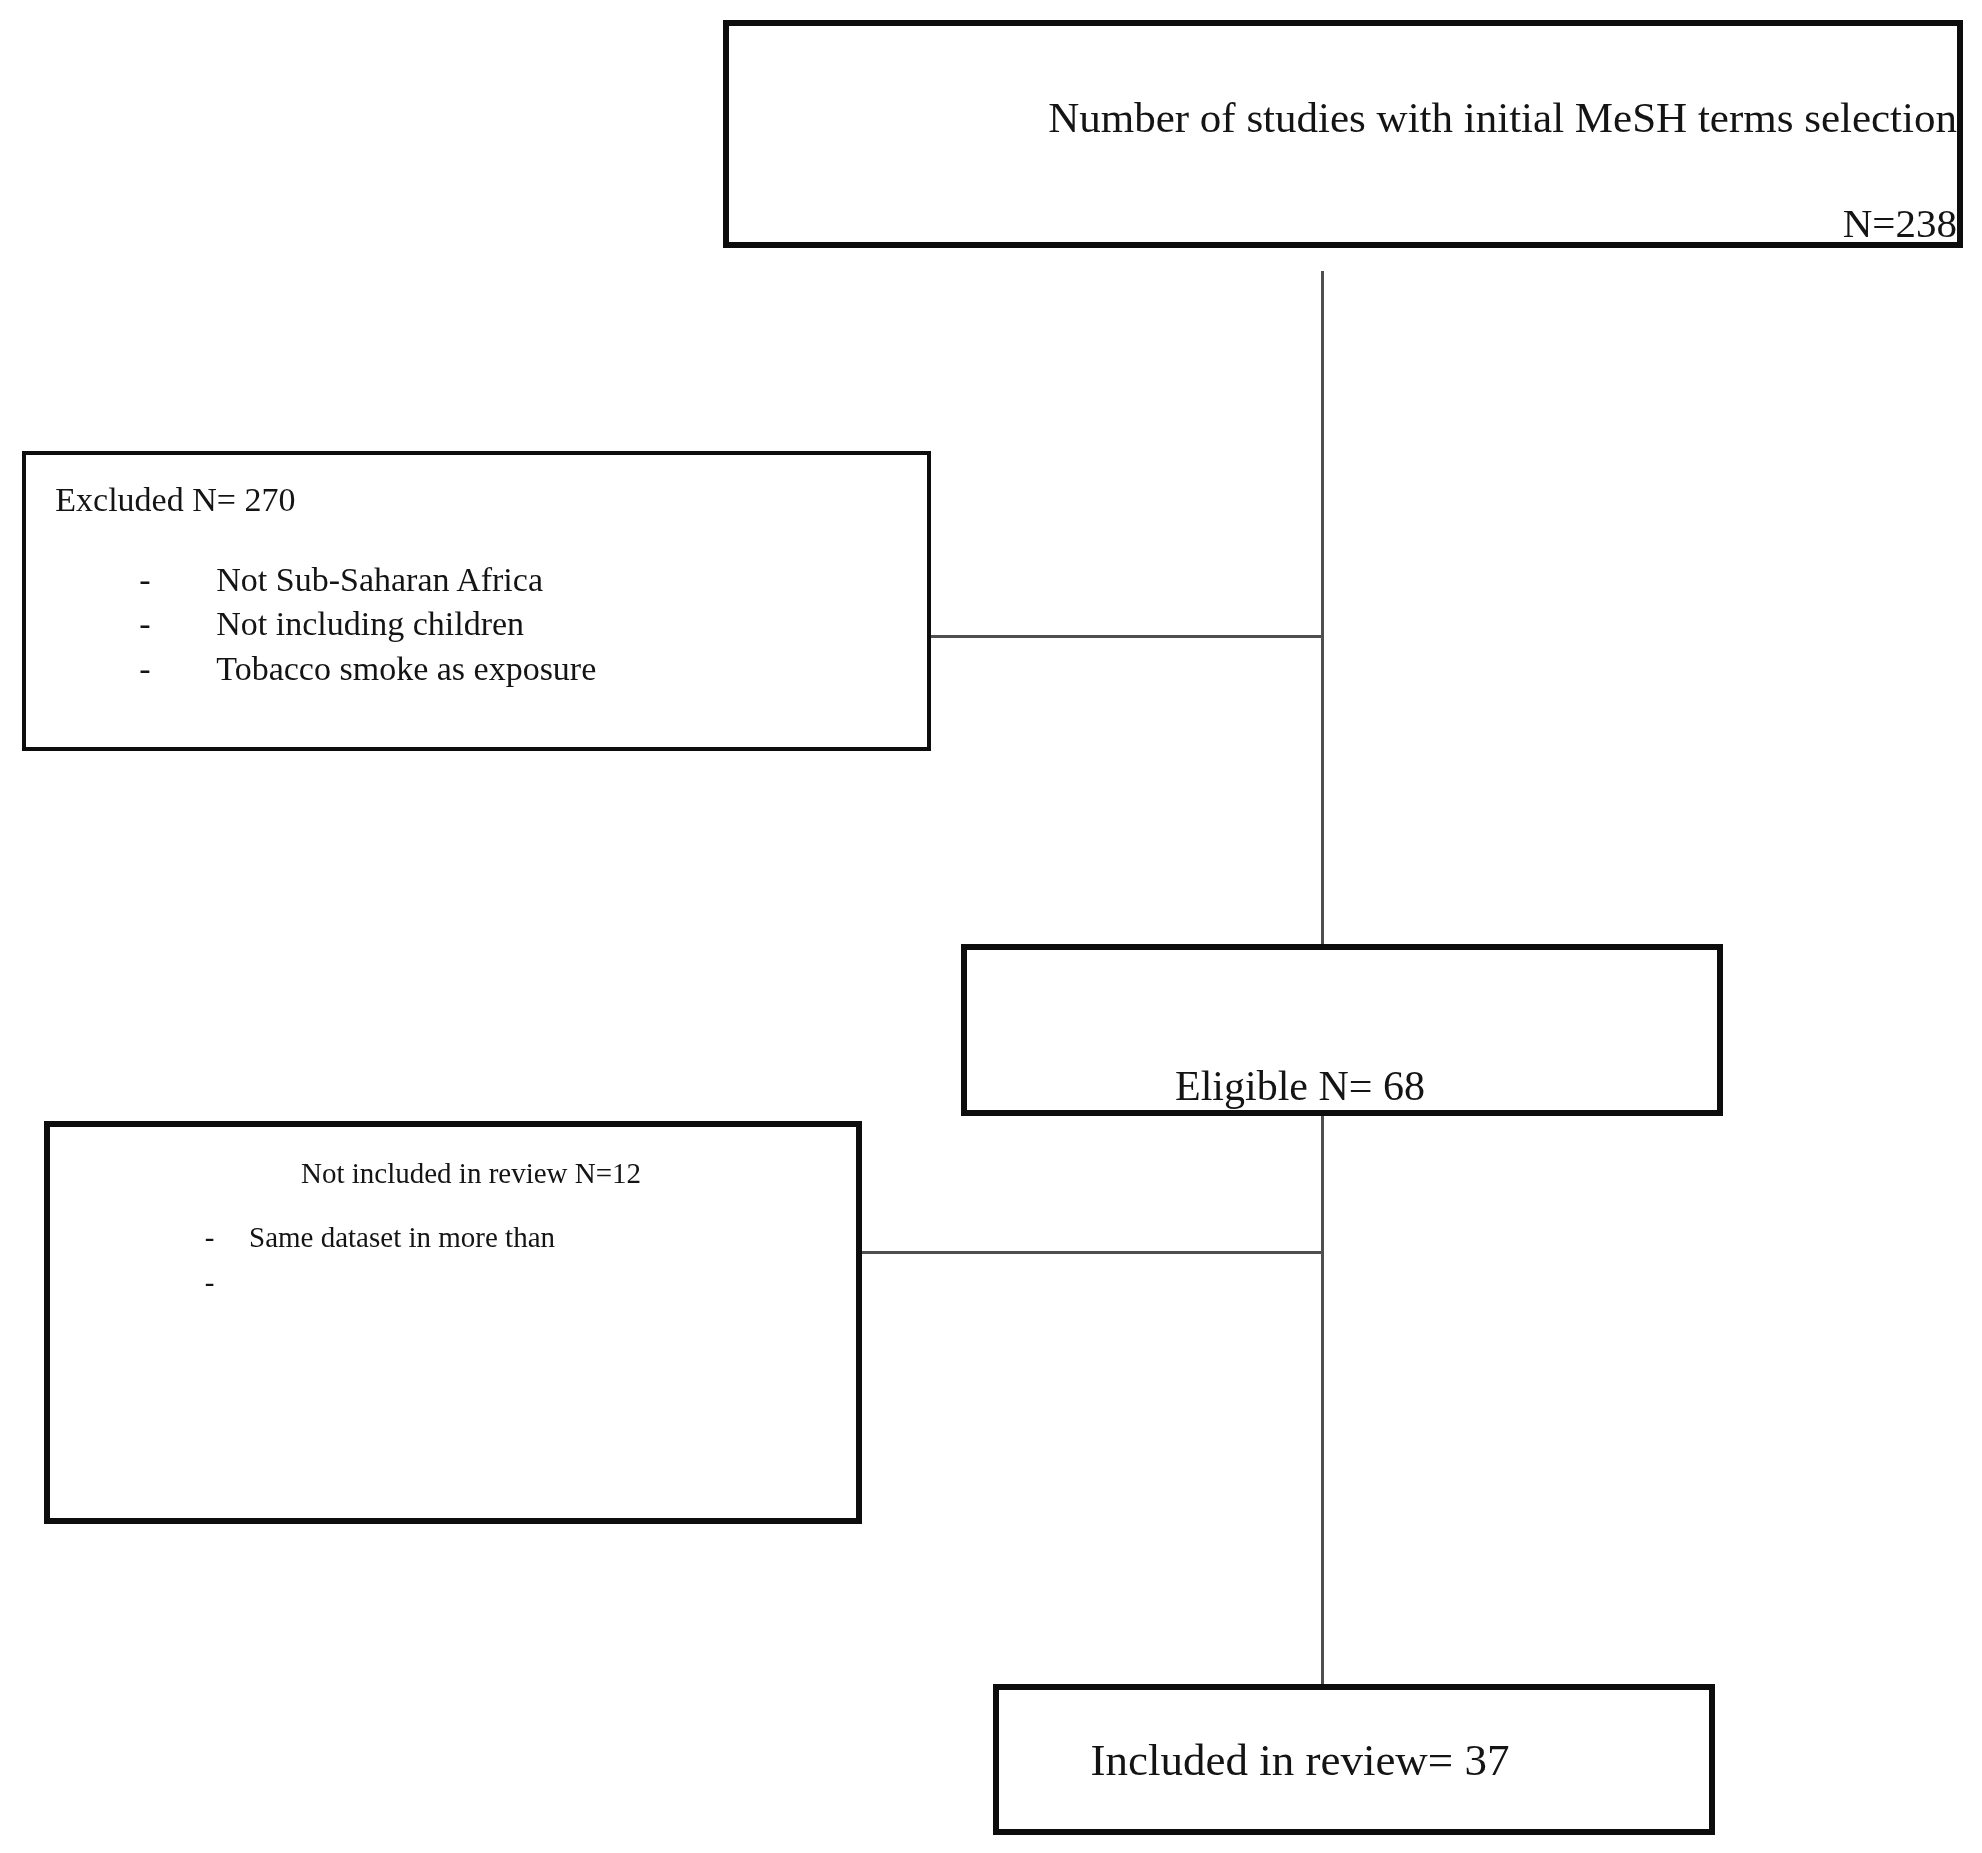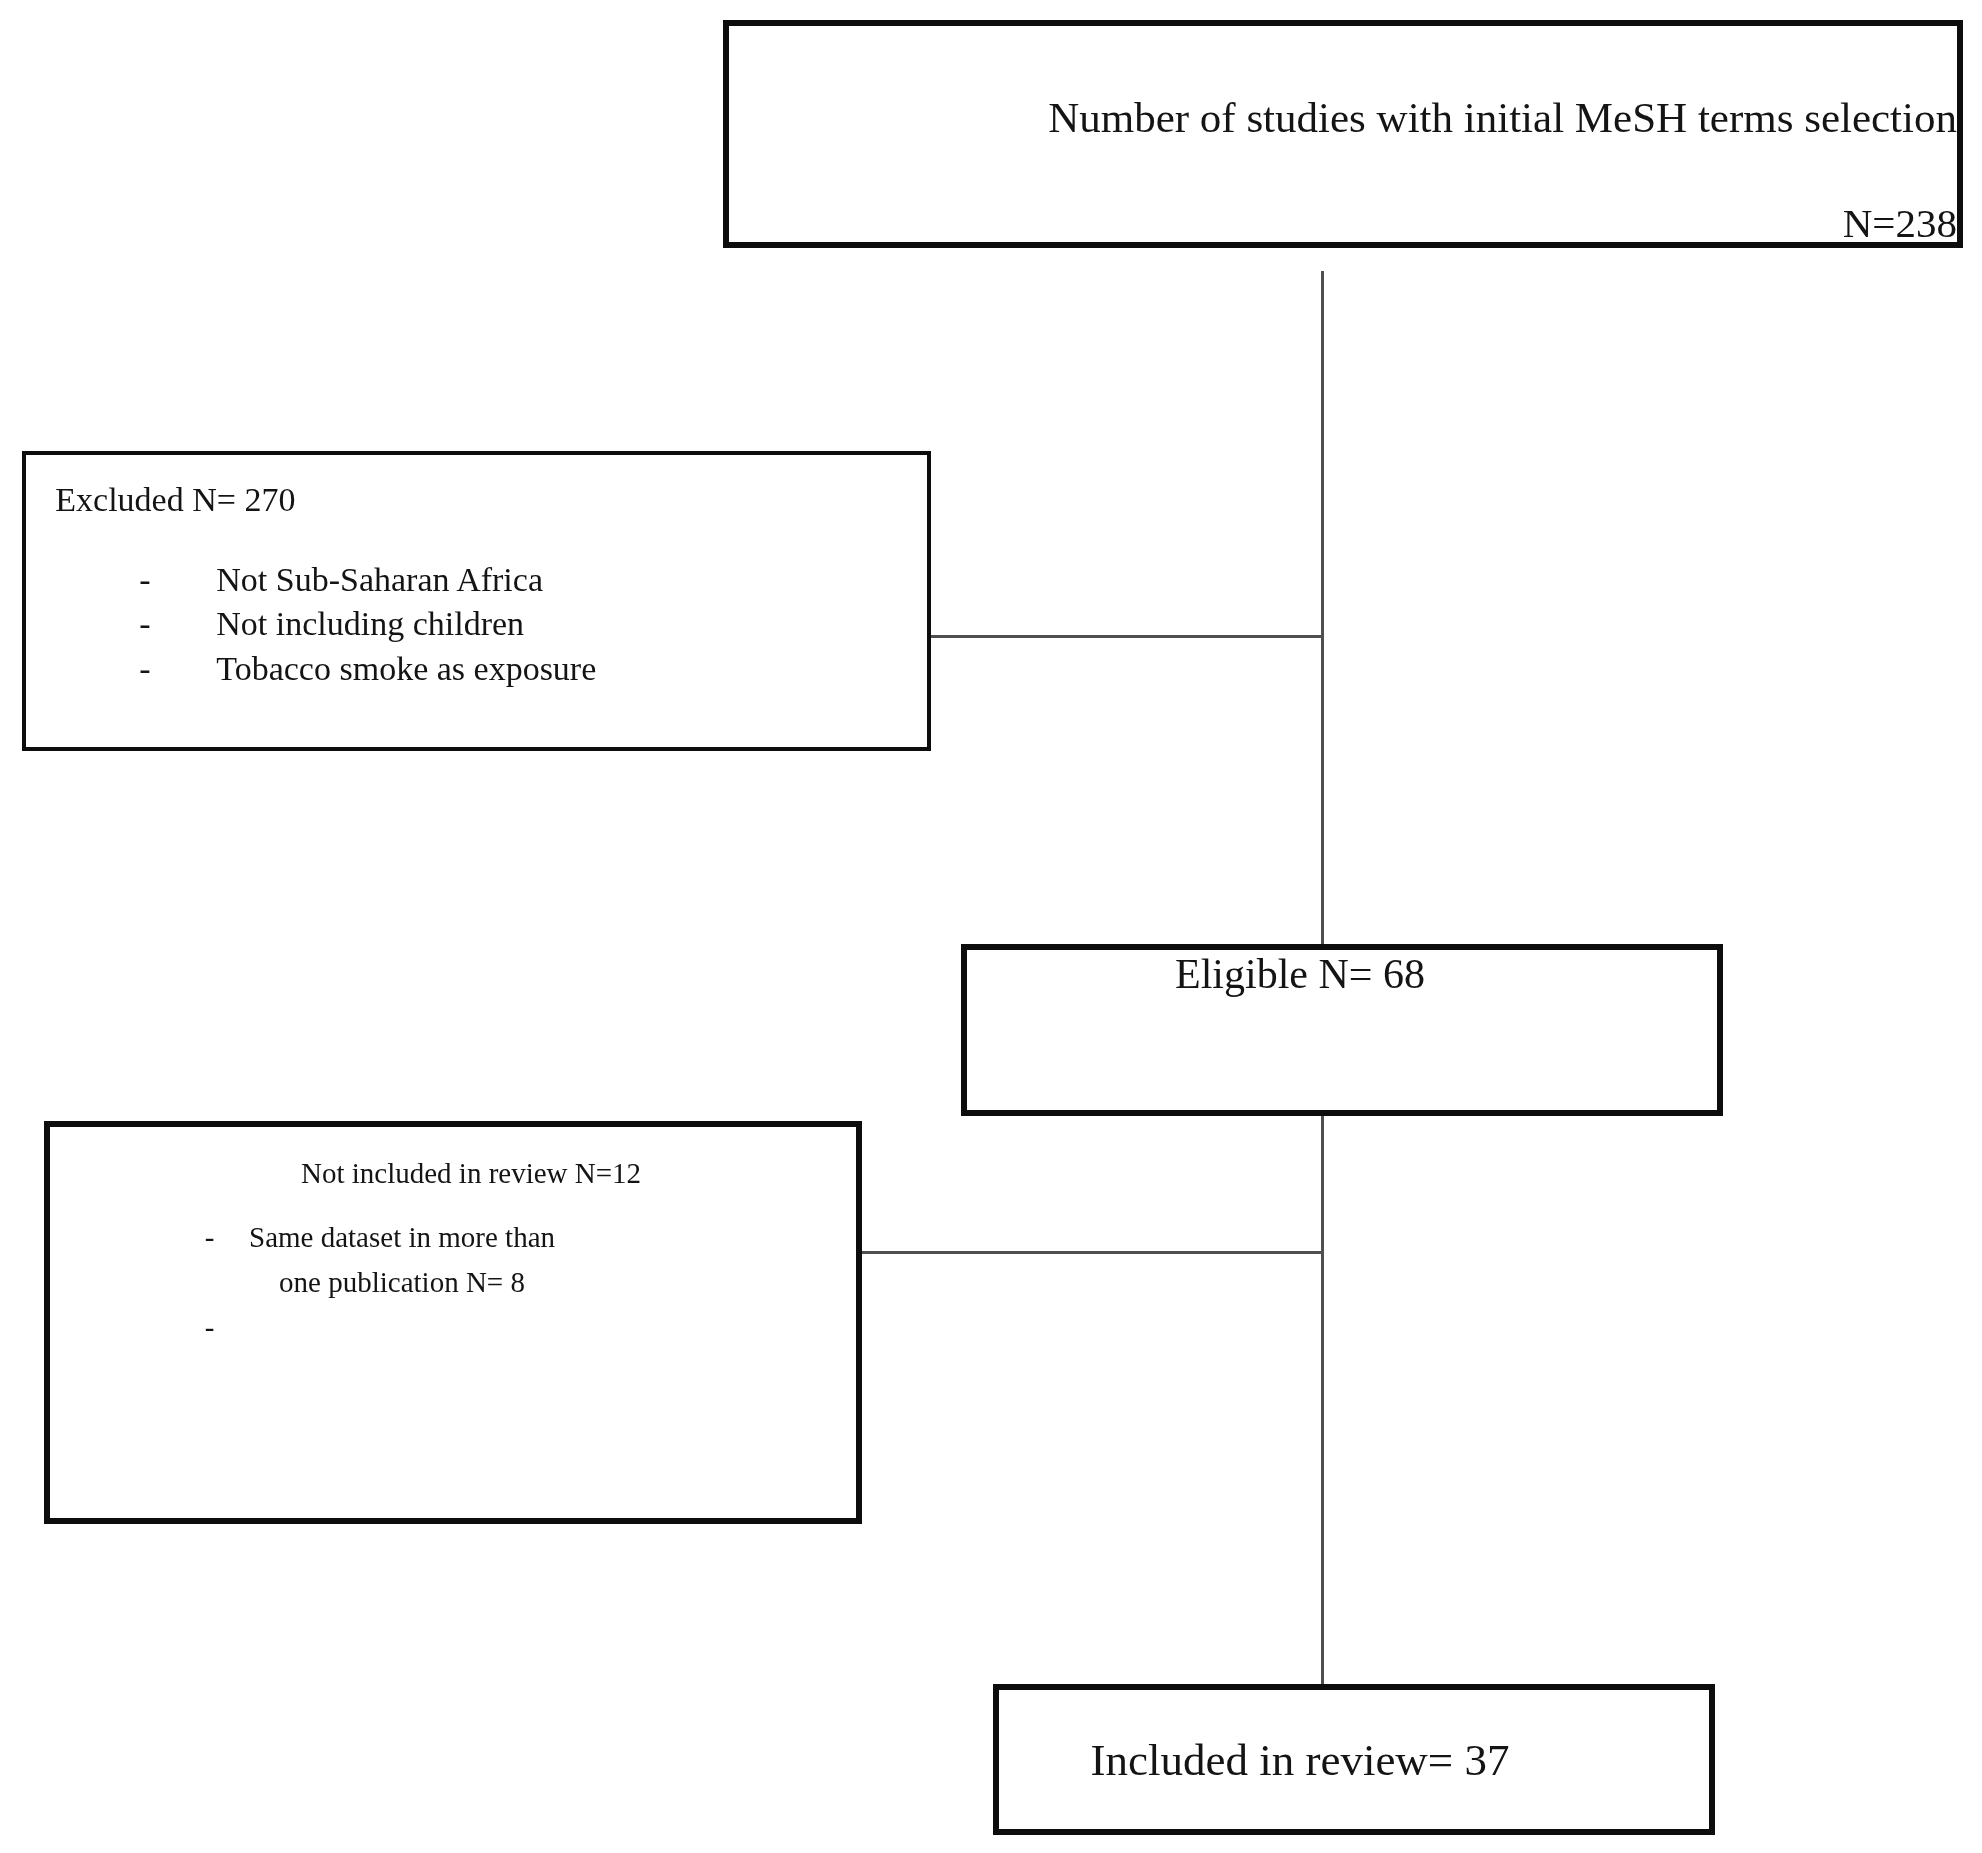--- a/index.html
+++ b/index.html
@@ -47,21 +47,21 @@
   }
   .bullet-list { margin-top: 39px; }
   .bullet-row { display: flex; align-items: flex-start; line-height: 1.32; }
   #box-excluded .bullet-row { margin-left: 84px; }
   .dash { width: 77px; flex: 0 0 auto; }
 
   
   #box-eligible {
     left: 961px; top: 944px; width: 762px; height: 172px;
     border-width: 6.9px;
-    display: flex; align-items: flex-start; justify-content: center;
+    display: flex; align-items: flex-end; justify-content: center;
     padding-right: 84px;
     font-size: 42px;
   }
 
   
   #box-notincluded {
     left: 44px; top: 1121px; width: 818px; height: 403px;
     border-width: 6.9px;
     padding: 29.6px 9.9px 0 46px;
     font-size: 29px;
@@ -124,21 +124,20 @@
     <div>Eligible N= 68</div>
   </div>
 
   <div class="box" id="box-notincluded">
     <div>Not included in review N=12</div>
     <div class="bullet-list">
       <div class="bullet-row">
         <span class="dash">-</span>
         <span class="item-lines">
           <span>Same dataset in more than</span><br>
-          <span>one publication N= 8</span>
         </span>
       </div>
       <div class="bullet-row">
         <span class="dash">-</span>
       </div>
     </div>
   </div>
 
   <div class="box" id="box-included">
     <div>Included in review= 37</div>

